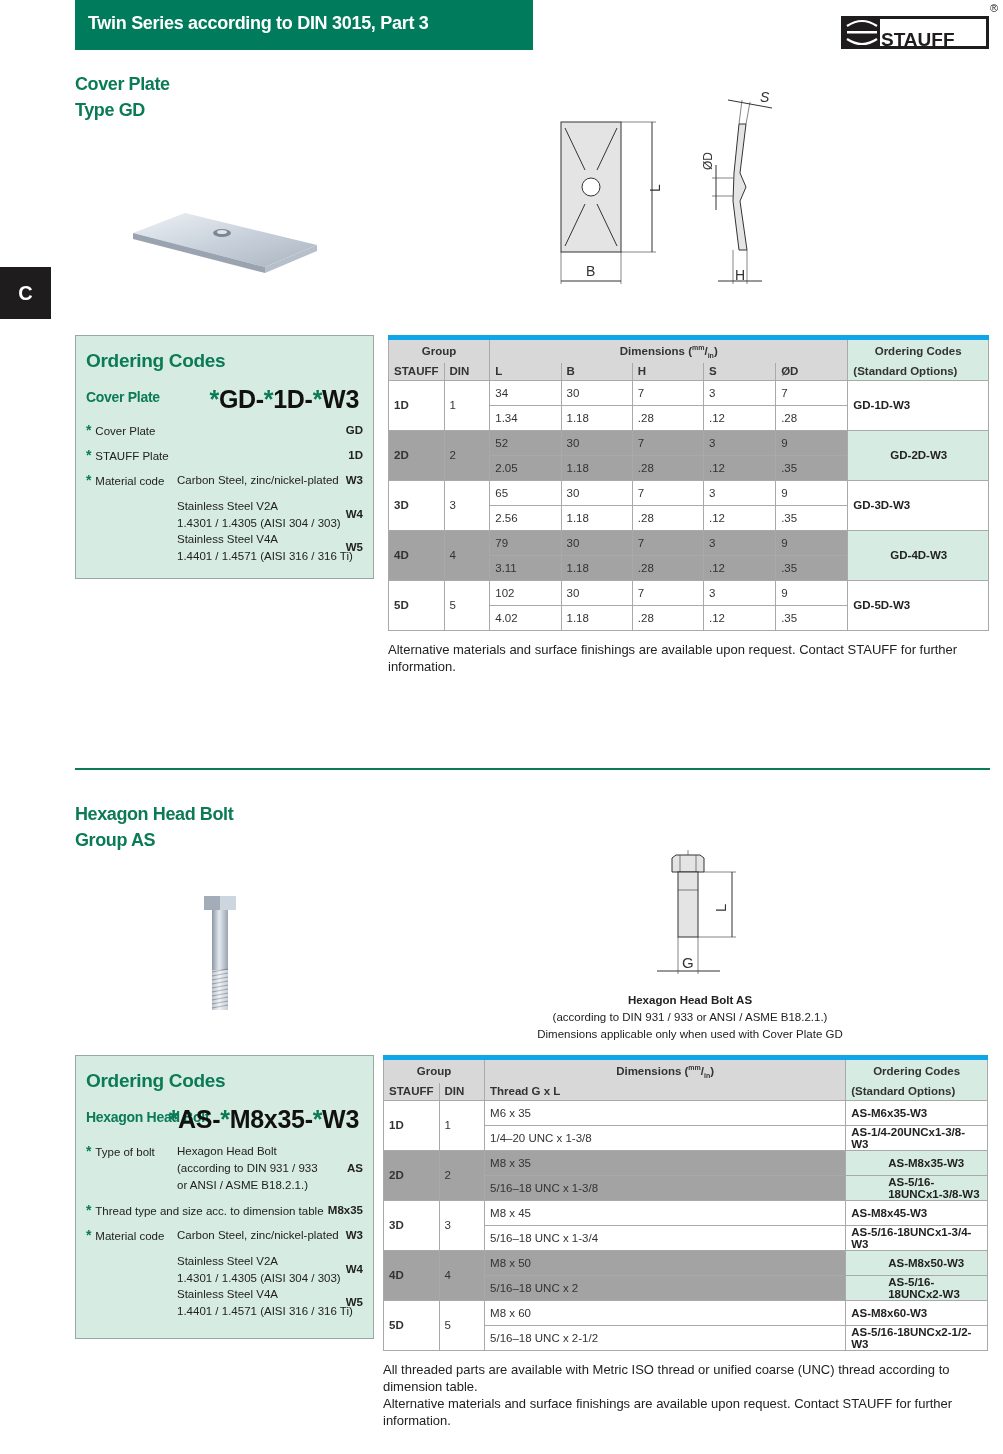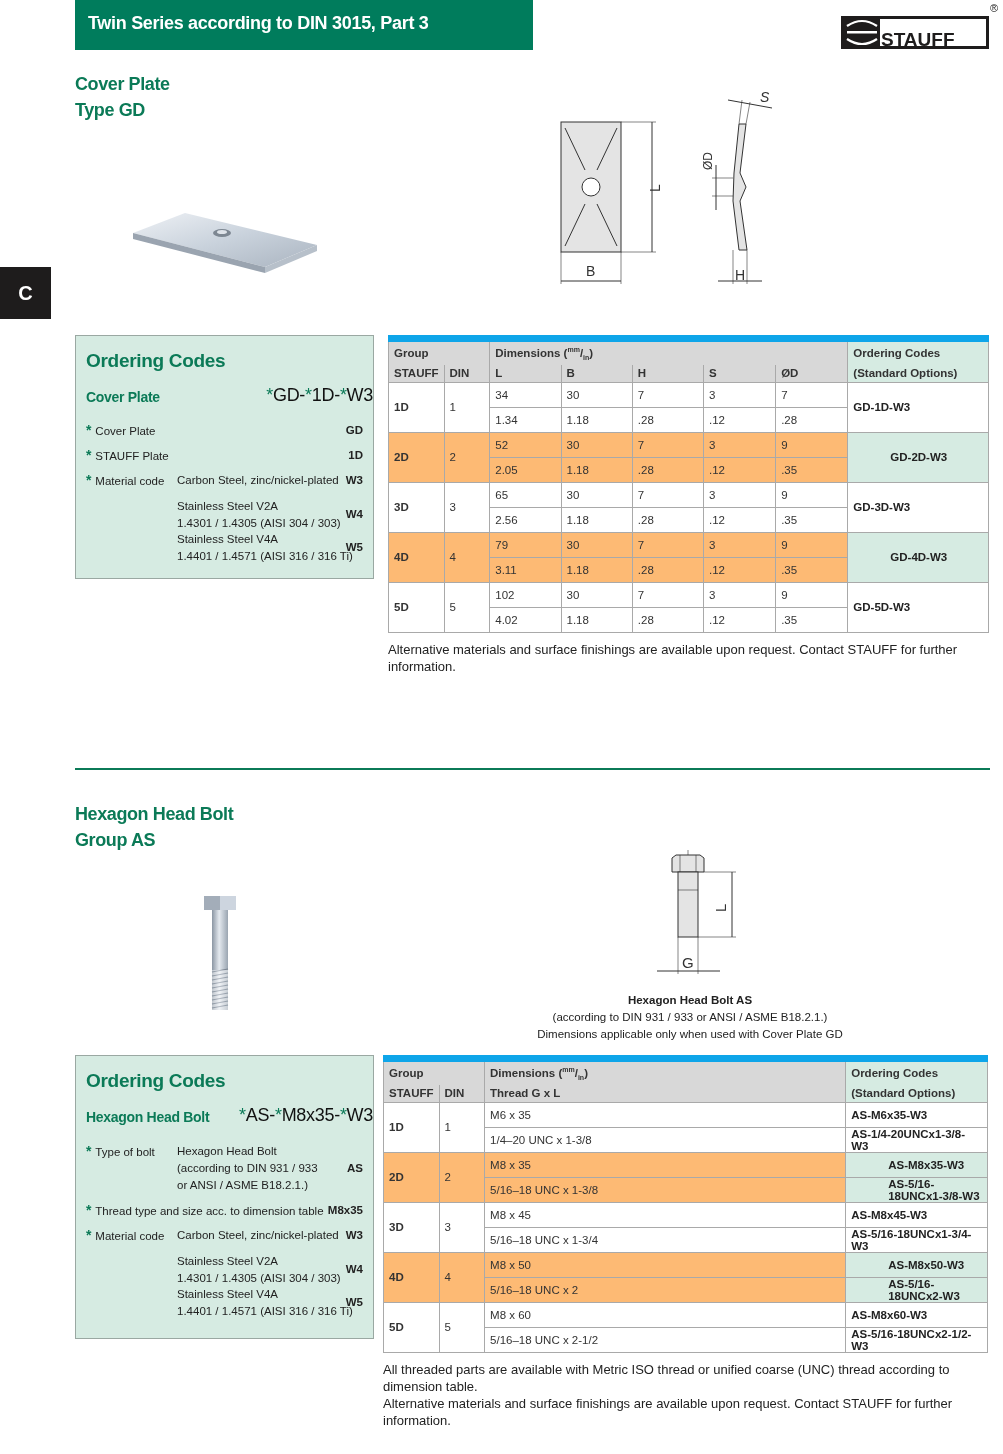--- a/index.html
+++ b/index.html
@@ -12,38 +12,38 @@
   .logo { left: 841px; top: 16px; width: 148px; height: 33px; }
   .reg { left: 990px; top: 2px; font-size: 11px; color: #222; }
   .tab-c { left: 0; top: 267px; width: 51px; height: 52px; background: #1e1c1c; color: #fff;
     font-weight: bold; font-size: 20px; display: flex; align-items: center; justify-content: center; }
 
   .sec-title { left: 75px; color: #0b7a57; font-weight: bold; font-size: 18px; line-height: 26px; letter-spacing: -0.4px; }
 
   .order-box { left: 75px; width: 299px; background: #d6ebe2; border: 1px solid #9aa8a2; }
   .ob-title { position: absolute; left: 10px; top: 14px; font-size: 19px; font-weight: bold; color: #0b7a57; letter-spacing: -0.3px; }
   .ob-sub { position: absolute; left: 10px; font-size: 14px; font-weight: bold; color: #0b7a57; letter-spacing: -0.3px; }
-  .ob-code { position: absolute; right: 0; font-size: 18px; font-weight: normal; color: #111; letter-spacing: -0.3px; }
+  .ob-code { position: absolute; right: 14px; font-size: 25px; font-weight: bold; color: #111; letter-spacing: -0.3px; }
   .ob-code .star { color: #0b7a57; }
   .ob-row { position: absolute; left: 10px; right: 10px; font-size: 11.5px; color: #222; line-height: 17px; }
   .ob-row .star { color: #0b7a57; font-weight: bold; font-size: 14px; }
   .ob-row .label { position: absolute; left: 0; top: 0; }
   .ob-row .desc { position: absolute; left: 91px; top: 0; }
   .ob-row .val { position: absolute; right: 0; font-weight: bold; }
 
   table.dims { position: absolute; border-collapse: collapse; font-size: 11.5px; color: #333; }
   table.dims td, table.dims th { border: 1px solid #a9a9a9; padding: 0 5px; text-align: left; font-weight: normal; }
   table.dims thead th { background: #d8d8d8; font-weight: bold; color: #333; height: 17px; line-height: 15px; border-top: none; border-bottom: none; }
-  table.dims thead tr:first-child th { border-top: 7px solid #0ea5e9; }
+  table.dims thead tr:first-child th { border-top: 5px solid #0ea5e9; text-align: center; }
   table.dims thead tr:last-child th { border-bottom: 1px solid #a9a9a9; }
   table.dims thead th.oc { background: #d6ebe2; }
   table.dims td { height: 25px; }
   table.dims td.grp { font-weight: bold; color: #333; }
   table.dims td.code { font-weight: bold; color: #222; }
-  table.dims tr.shade td { background: #fdba74; }
+  table.dims tr.shade td { background: #a3a3a3; }
   table.dims tr.shade td.code { background: #d6ebe2; padding-left: 42px; }
 
   .note { left: 388px; font-size: 13px; color: #222; line-height: 17px; }
   .divider { left: 75px; top: 768px; width: 915px; height: 2px; background: #0b7a57; }
 
   .caption { left: 490px; top: 992px; width: 400px; text-align: center; font-size: 11.5px; line-height: 17px; color: #222; }
   .caption .t { font-weight: bold; text-align: center; }
 </style>
 </head>
 <body>

